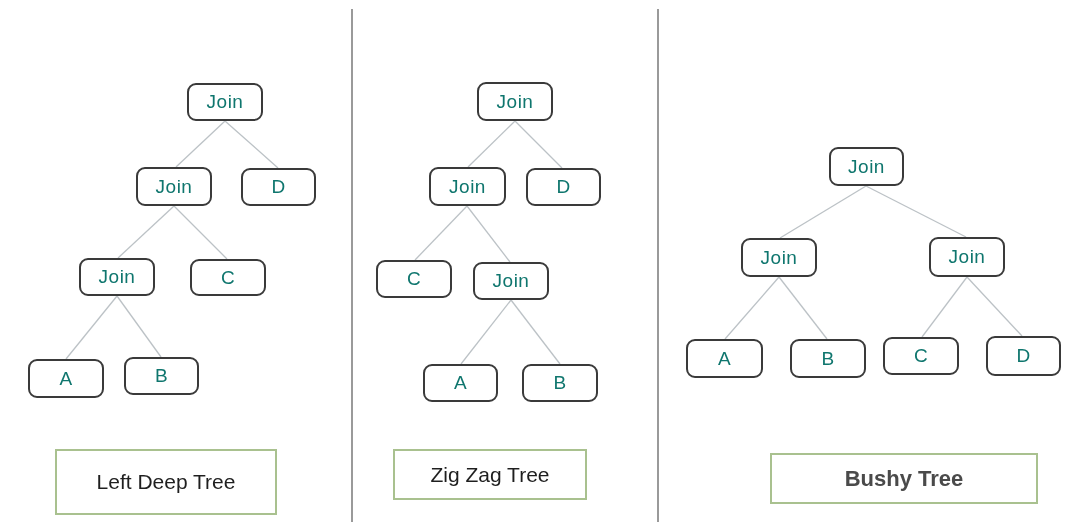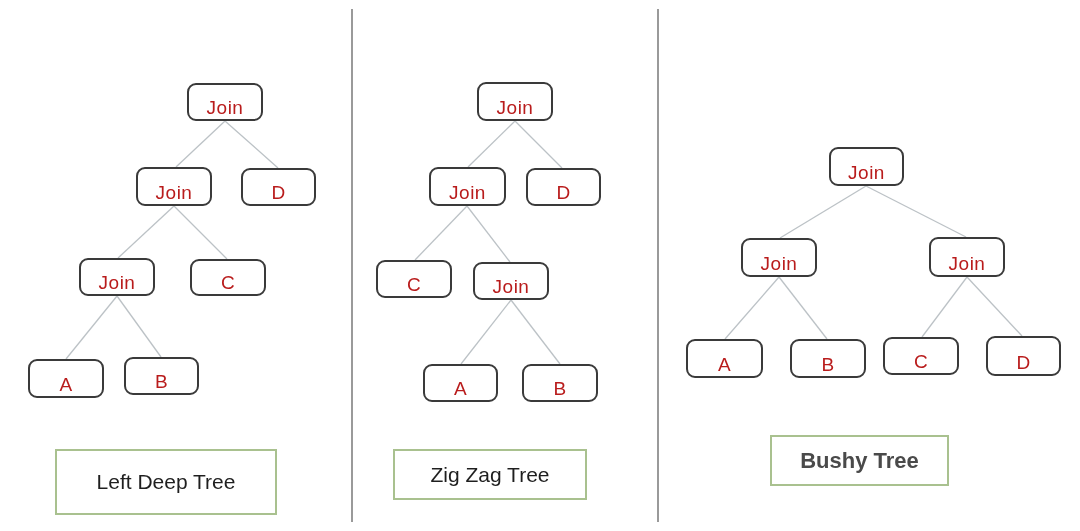--- a/index.html
+++ b/index.html
@@ -22,24 +22,24 @@
     height: 531px;
     pointer-events: none;
   }
   .node {
     position: absolute;
     box-sizing: border-box;
     background: #ffffff;
     border: 2px solid #3a3a3a;
     border-radius: 9px;
     display: flex;
-    align-items: flex-end;
+    align-items: center;
     justify-content: center;
     font-size: 19px;
-    color: #b91c1c;
+    color: #0f766e;
     letter-spacing: 0.5px;
   }
   .divider {
     position: absolute;
     width: 2px;
     top: 9px;
     height: 513px;
     background: #9a9a9a;
   }
   .title-box {
@@ -160,17 +160,17 @@
   <div class="node" style="left:790px; top:339px; width:76px; height:39px;">
       <span>B</span>
     </div>
   <div class="node" style="left:883px; top:337px; width:76px; height:38px;">
       <span>C</span>
     </div>
   <div class="node" style="left:986px; top:336px; width:75px; height:40px;">
       <span>D</span>
     </div>
 
-  <div class="title-box" style="left:770px; top:435px; width:179px; height:51px;">
+  <div class="title-box" style="left:770px; top:453px; width:268px; height:51px;">
     <span class="title-text bold">Bushy Tree</span>
   </div>
 
 </div>
 
 </body></html>

